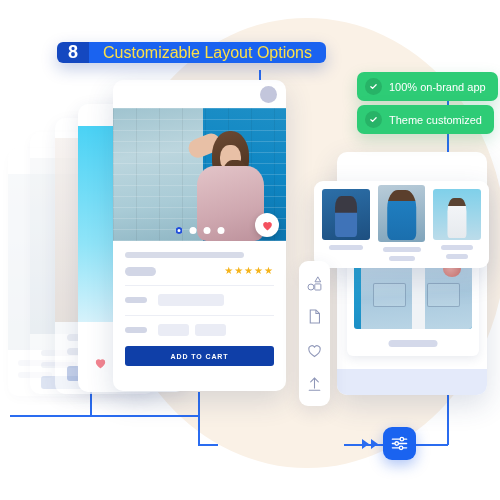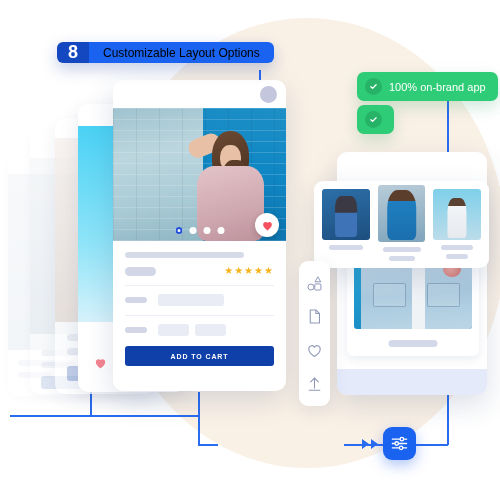--- a/index.html
+++ b/index.html
@@ -73,21 +73,21 @@
   .optlabel{width:22px;height:6px;background:#d2d6e6;border-radius:3px;}
   .optbox{height:12px;background:#eaecf5;border-radius:3px;}
   .atc{margin:10px 12px 0;height:20px;background:#0f3fa8;border-radius:3px;
     color:#fff;font-size:7px;letter-spacing:.9px;display:flex;align-items:center;justify-content:center;font-weight:700;}
 
   
   .badge-num{position:absolute;left:57px;top:42px;display:flex;align-items:stretch;
     border-radius:6px;overflow:hidden;box-shadow:0 6px 16px rgba(20,60,160,.25);}
   .badge-num .num{background:#1448c0;color:#fff;font-size:18px;font-weight:700;
     padding:0 11px;display:flex;align-items:center;}
-  .badge-num .txt{background:#1a63f0;color:#000000;font-size:12px;
+  .badge-num .txt{background:#1a63f0;color:#fde047;font-size:16px;
     padding:0 14px;display:flex;align-items:center;white-space:nowrap;}
   .badge-green{position:absolute;display:flex;align-items:center;gap:7px;
     background:#2ecc76;border-radius:7px;padding:6px 12px 6px 8px;white-space:nowrap;
     box-shadow:0 6px 16px rgba(30,150,90,.22);}
   .badge-green .chk{width:17px;height:17px;border-radius:50%;background:#27b367;
     display:flex;align-items:center;justify-content:center;}
   .badge-green .chk svg{width:9px;height:9px;}
   .badge-green .lbl{color:#fff;font-size:11px;}
   #badge-onbrand{left:357px;top:72px;}
   #badge-theme{left:357px;top:105px;}
@@ -340,16 +340,17 @@
     </span>
     <span class="lbl">100% on-brand app</span>
   </div>
 
   <div class="badge-green" id="badge-theme">
     <span class="chk">
       <svg viewBox="0 0 24 24" fill="none" stroke="#fff" stroke-width="3.4" stroke-linecap="round" stroke-linejoin="round">
           <path d="M5 12.5l4.6 4.6L19 7.4"></path>
         </svg>
     </span>
+    <span class="lbl">Theme customized</span>
   </div>
 
 
 </div>
 
 </body></html>

